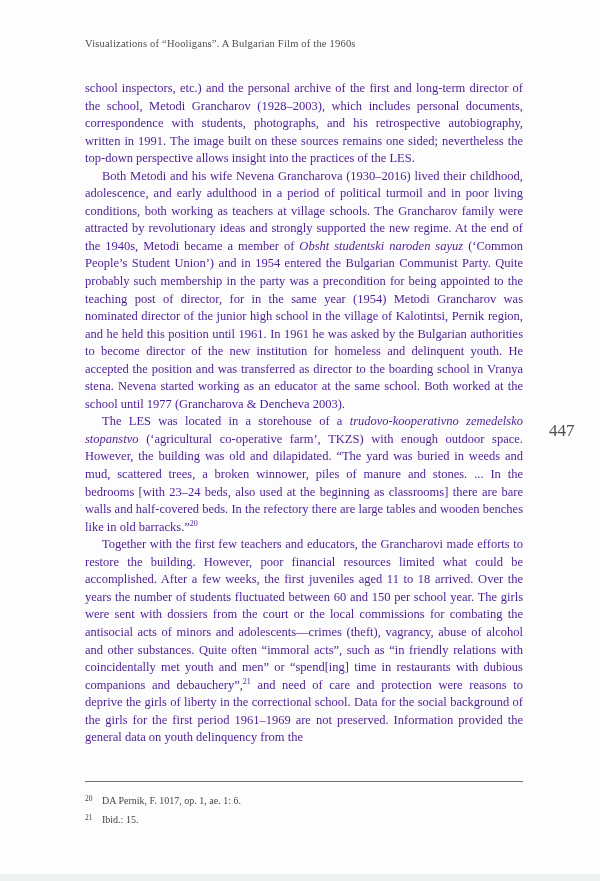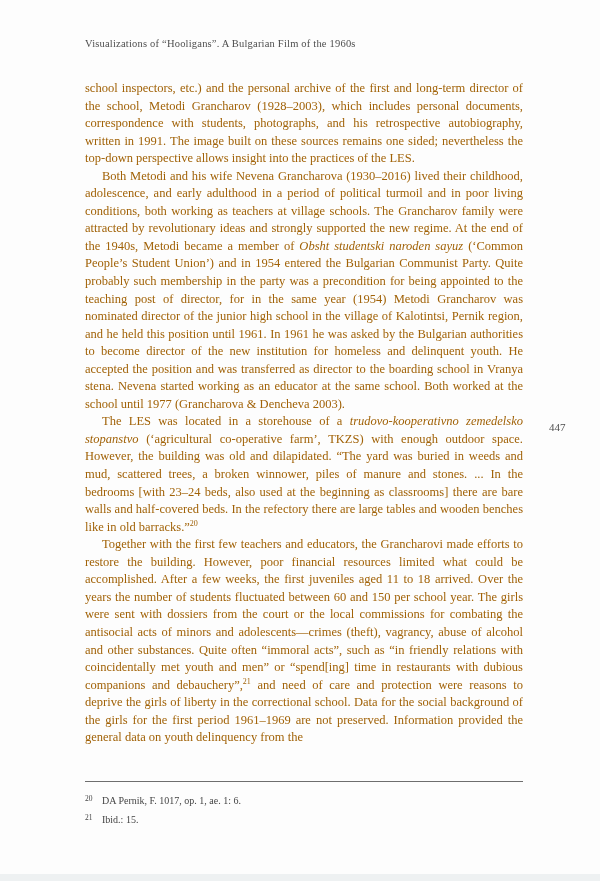--- a/index.html
+++ b/index.html
@@ -23,32 +23,32 @@
     top: 38px;
     font-size: 10.5px;
     letter-spacing: 0.2px;
     color: #4e4e4e;
     white-space: nowrap;
   }
   .page-number {
     position: absolute;
     left: 549px;
     top: 421px;
-    font-size: 11px;
+    font-size: 17px;
     color: #4e4e4e;
   }
   .body-text {
     position: absolute;
     left: 85px;
     top: 80px;
     width: 438px;
     font-size: 12.5px;
     line-height: 17.55px;
     text-align: justify;
-    color: #a16207;
+    color: #4c1d95;
   }
   .body-text p {
     margin: 0;
     padding: 0;
   }
   .body-text p.indent {
     text-indent: 17px;
   }
   .body-text em {
   }

